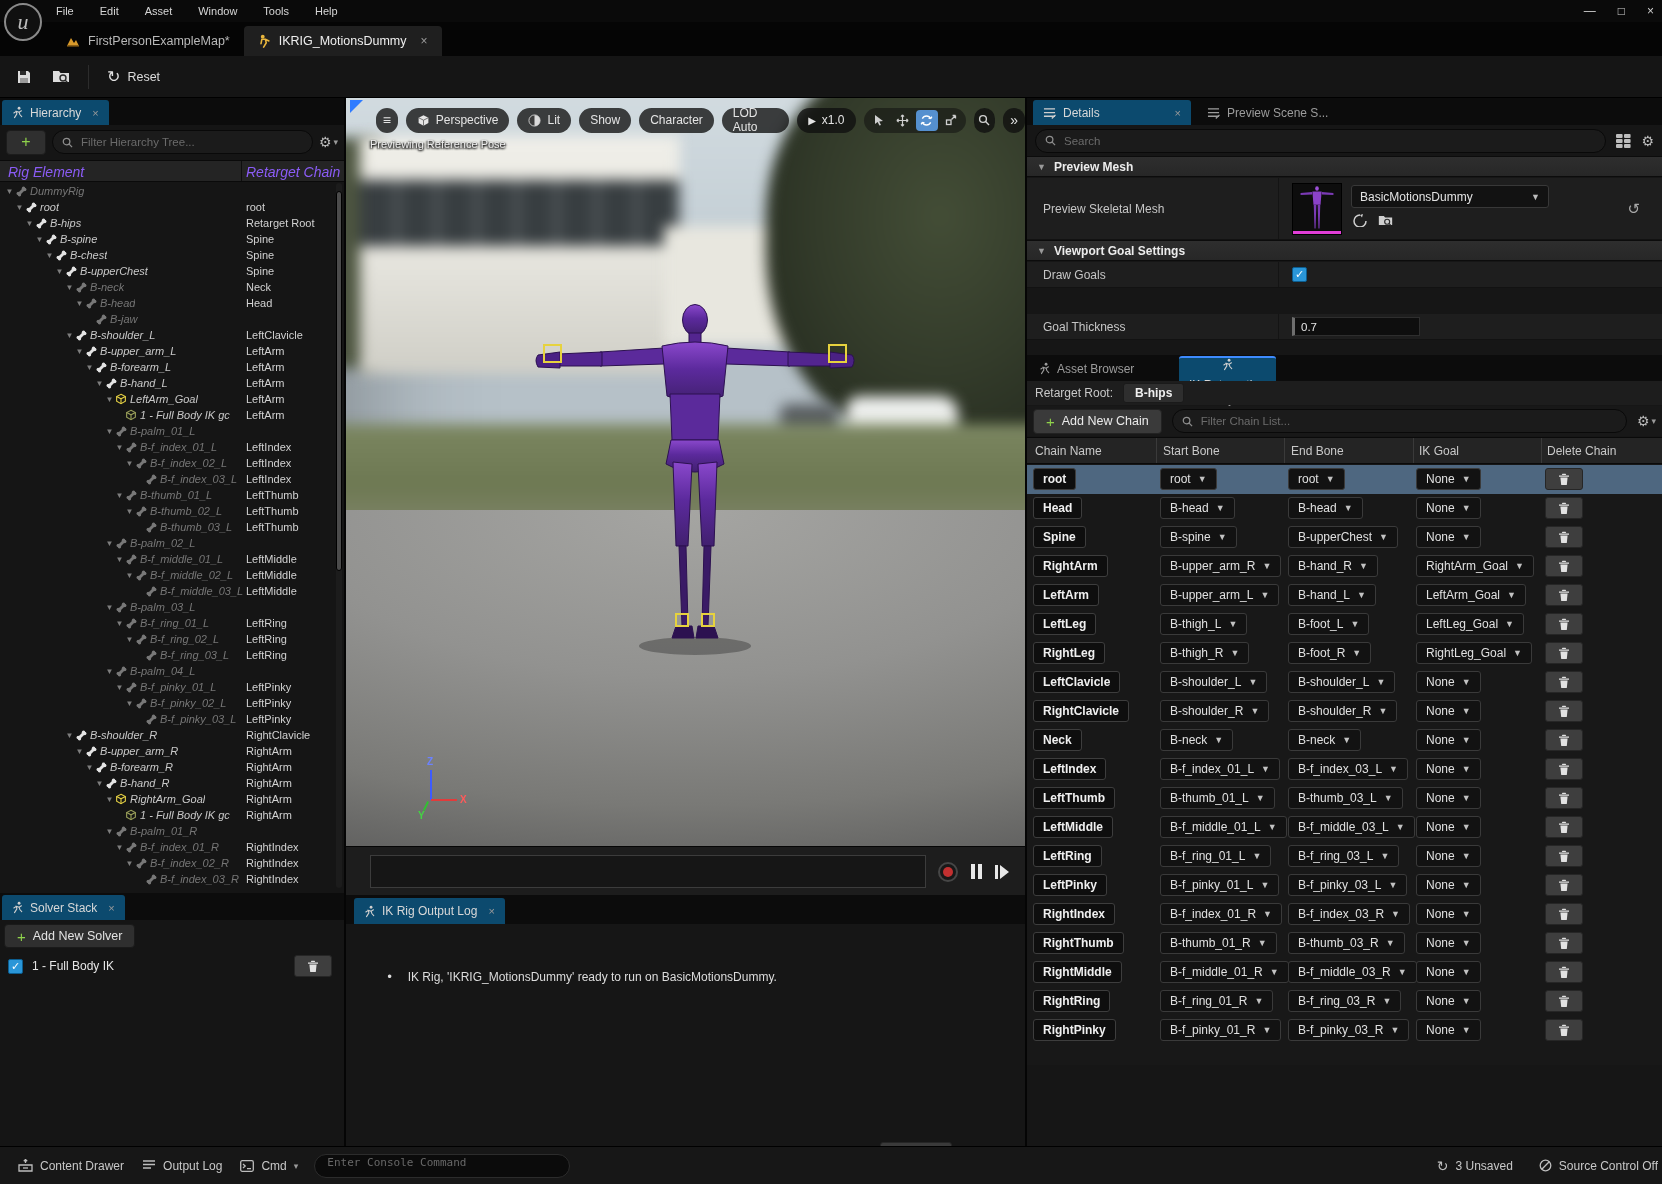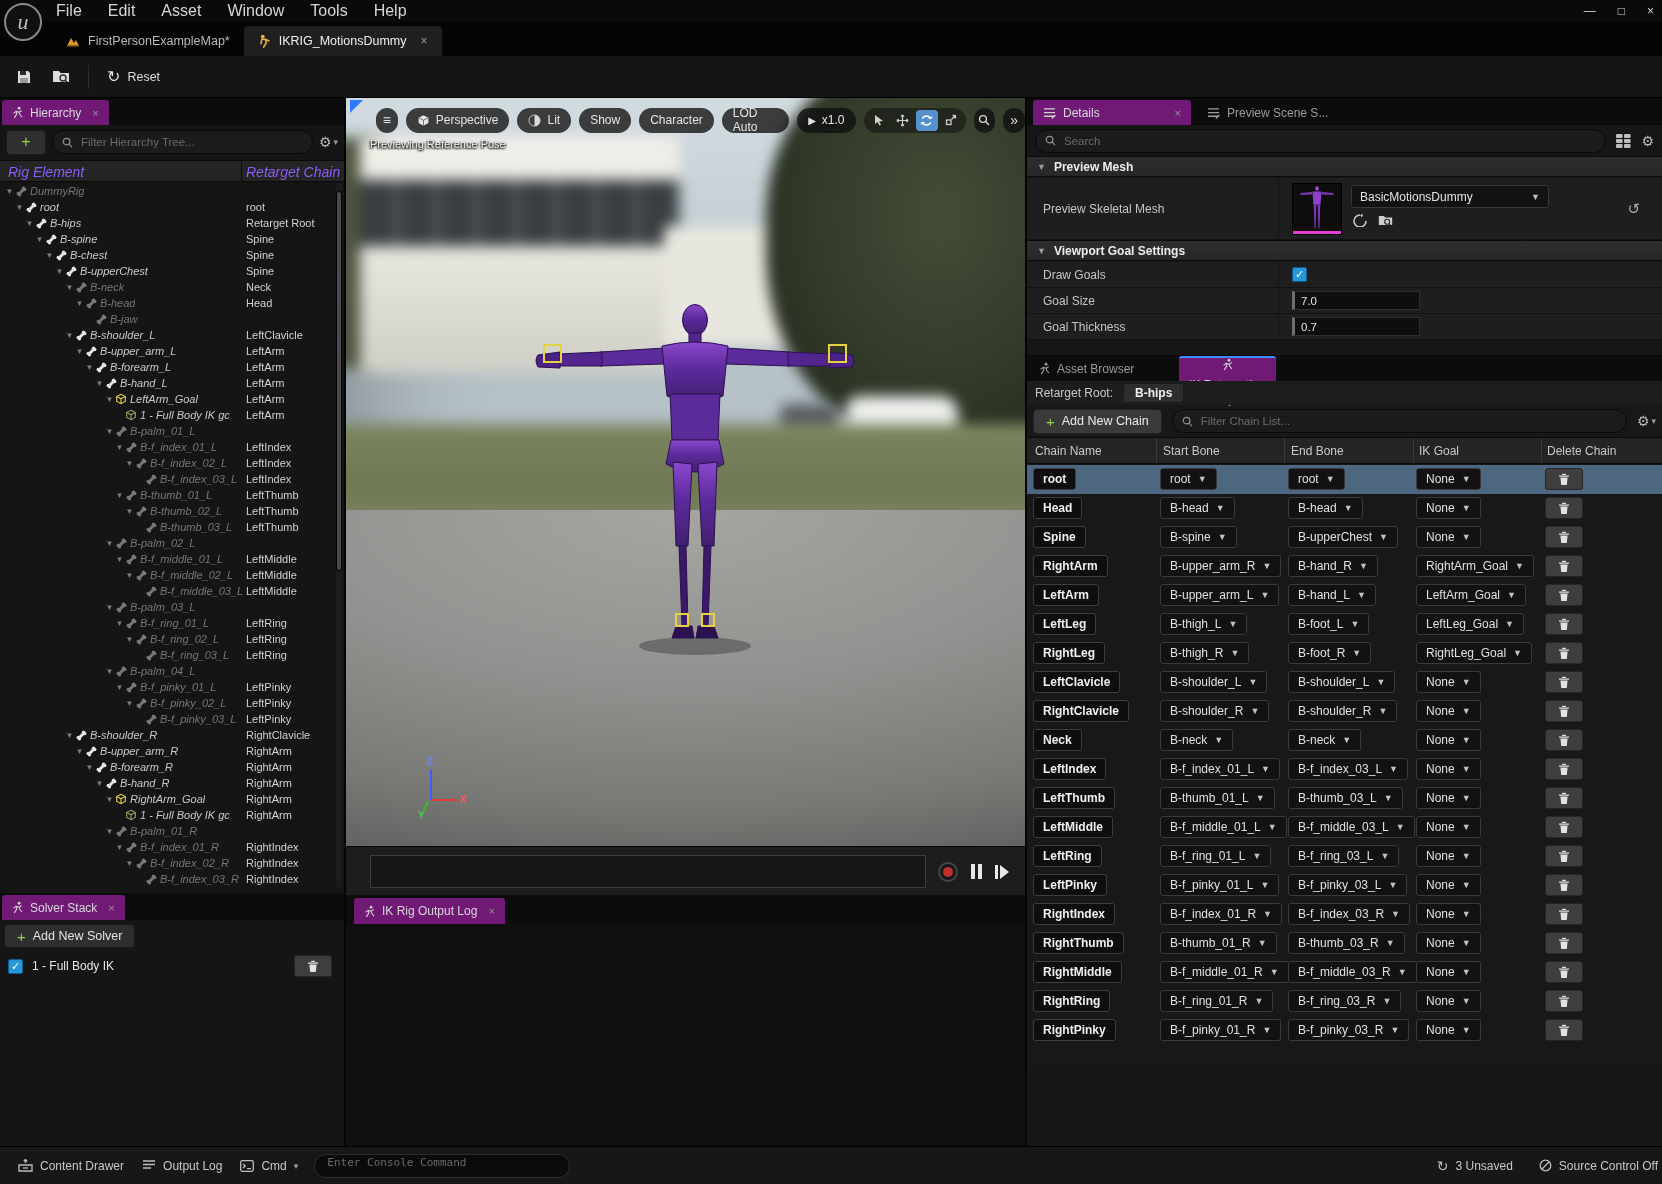--- a/index.html
+++ b/index.html
@@ -3,42 +3,42 @@
 <meta charset="utf-8">
 <style>
   html,body{margin:0;padding:0;background:#000;}
   *{box-sizing:border-box;font-family:"Liberation Sans",sans-serif;-webkit-font-smoothing:antialiased;}
   .app{position:relative;width:1662px;height:1184px;background:#141414;overflow:hidden;color:#cfcfcf;}
   .abs{position:absolute;}
 
   
   .titlebar{position:absolute;left:0;top:0;width:1662px;height:22px;background:#0a0a0a;display:flex;align-items:center;}
   .uelogo{position:absolute;left:4px;top:3px;width:38px;height:38px;border-radius:50%;border:2px solid #8a8a8a;background:#101010;z-index:30;display:flex;align-items:center;justify-content:center;color:#bdbdbd;font-family:"Liberation Serif",serif;font-size:22px;font-style:italic;}
-  .menus{margin-left:56px;display:flex;gap:26px;font-size:16px;color:#d6d6d6;}
+  .menus{margin-left:56px;display:flex;gap:26px;font-size:11px;color:#d6d6d6;}
   .menus span{cursor:default;}
   .winctl{position:absolute;right:8px;top:0;display:flex;gap:22px;color:#cfcfcf;font-size:12px;align-items:center;height:22px;}
 
   
   .doctabs{position:absolute;left:0;top:22px;width:1662px;height:34px;background:#050505;display:flex;align-items:flex-end;padding-left:52px;}
   .doctab{height:30px;display:flex;align-items:center;gap:8px;padding:0 14px;font-size:12.5px;color:#b9b9b9;}
   .doctab.active{background:#1f1f1f;color:#efefef;border-radius:4px 4px 0 0;}
   .doctab .close{color:#9a9a9a;margin-left:6px;font-size:12px;}
 
   
   .maintoolbar{position:absolute;left:0;top:56px;width:1662px;height:42px;background:#151515;border-bottom:1px solid #000;display:flex;align-items:center;}
   .tbtn{display:flex;align-items:center;gap:7px;color:#dcdcdc;font-size:12.5px;padding:0 10px;height:30px;border-radius:4px;}
   .sep{width:1px;height:24px;background:#2c2c2c;margin:0 8px;}
 
   
   .leftpanel{position:absolute;left:0;top:98px;width:346px;height:1048px;background:#151515;border-right:2px solid #050505;}
   .centerpanel{position:absolute;left:346px;top:98px;width:679px;height:1048px;background:#101010;}
   .rightpanel{position:absolute;left:1025px;top:98px;width:637px;height:1048px;background:#161616;border-left:2px solid #050505;}
 
   .tabstrip{position:relative;width:100%;height:27px;background:#0c0c0c;}
-  .ptab{position:absolute;top:2px;height:25px;background:#701a75;display:flex;align-items:center;gap:7px;padding:0 10px;font-size:12px;color:#d8d8d8;border-radius:3px 3px 0 0;}
+  .ptab{position:absolute;top:2px;height:25px;background:#0c4a6e;display:flex;align-items:center;gap:7px;padding:0 10px;font-size:12px;color:#d8d8d8;border-radius:3px 3px 0 0;}
   .ptab .close{color:#9a9a9a;font-size:11px;margin-left:4px;}
   .ptab.inactive{background:transparent;color:#9c9c9c;}
   .ptab.blue-top{border-top:2px solid #3e8bff;flex-direction:column;}
 
   
   .hfilter{position:absolute;left:0;top:29px;width:100%;height:30px;display:flex;align-items:center;padding:0 6px;gap:6px;}
   .plusbtn{width:40px;height:25px;background:#2f2f2f;border:1px solid #1c1c1c;border-radius:4px;color:#8fd24b;font-size:16px;display:flex;align-items:center;justify-content:center;}
   .searchpill{flex:1;height:24px;background:#1b1b1b;border:1px solid #090909;border-radius:12px;display:flex;align-items:center;padding:0 9px;gap:6px;}
   .searchpill input{flex:1;background:transparent;border:none;outline:none;color:#bdbdbd;font-size:11.5px;}
   .searchpill input::placeholder{color:#6b6b6b;}
@@ -1269,20 +1269,24 @@
         <span style="color:#cfcfcf">
             <svg width="11" height="13" viewBox="0 0 14 16" fill="none" stroke="currentColor" stroke-width="1.4" stroke-linecap="round">
               <circle cx="9" cy="2.6" r="1.8" fill="currentColor" stroke="none"></circle>
               <path d="M3.2 14.5 6.2 9.8 5.4 6.6 9 7.6 10 10.6 12.4 13.2M5.4 6.6 2.4 8.6M9 7.6 12 5.8"></path>
             </svg>
           </span>
         <span>IK Rig Output Log</span>
         <span class="close">×</span>
       </div>
     </div>
+    <div class="logbody">
+      <div class="logmsg">•&nbsp;&nbsp;<span>IK Rig, 'IKRIG_MotionsDummy' ready to run on BasicMotionsDummy.</span></div>
+      <button class="clearbtn">CLEAR</button>
+    </div>
   </div>
 
   <div class="rightpanel">
     <div class="tabstrip">
       <div class="ptab" style="left:6px;width:158px">
         <svg width="13" height="12" viewBox="0 0 14 13">
             <path d="M1 2h12M1 6h12M1 10h12" stroke="#cfcfcf" stroke-width="1.4"></path>
             <path d="M9 12 13 8 14 9 10 13Z" fill="#cfcfcf"></path>
           </svg>
         <span>Details</span>
@@ -1356,27 +1360,20 @@
 
     <div class="dsec" style="top:142px">
       <span class="tri">▼</span>
       <span>Viewport Goal Settings</span>
     </div>
     <div class="drow" style="top:164px;height:26px">
       <span class="dlabel">Draw Goals</span>
       <span class="coldiv"></span>
       <div class="checkbox abs" style="left:265px;top:5px">✓</div>
     </div>
-    <div class="drow" style="top:190px;height:26px">
-      <span class="dlabel">Goal Size</span>
-      <span class="coldiv"></span>
-      <div class="numfield">
-          <input value="7.0" style="">
-        </div>
-    </div>
     <div class="drow" style="top:216px;height:26px">
       <span class="dlabel">Goal Thickness</span>
       <span class="coldiv"></span>
       <div class="numfield">
           <input value="0.7" style="">
         </div>
     </div>
 
     <div class="rtabs">
       <div class="ptab inactive" style="left:2px;top:1px">

